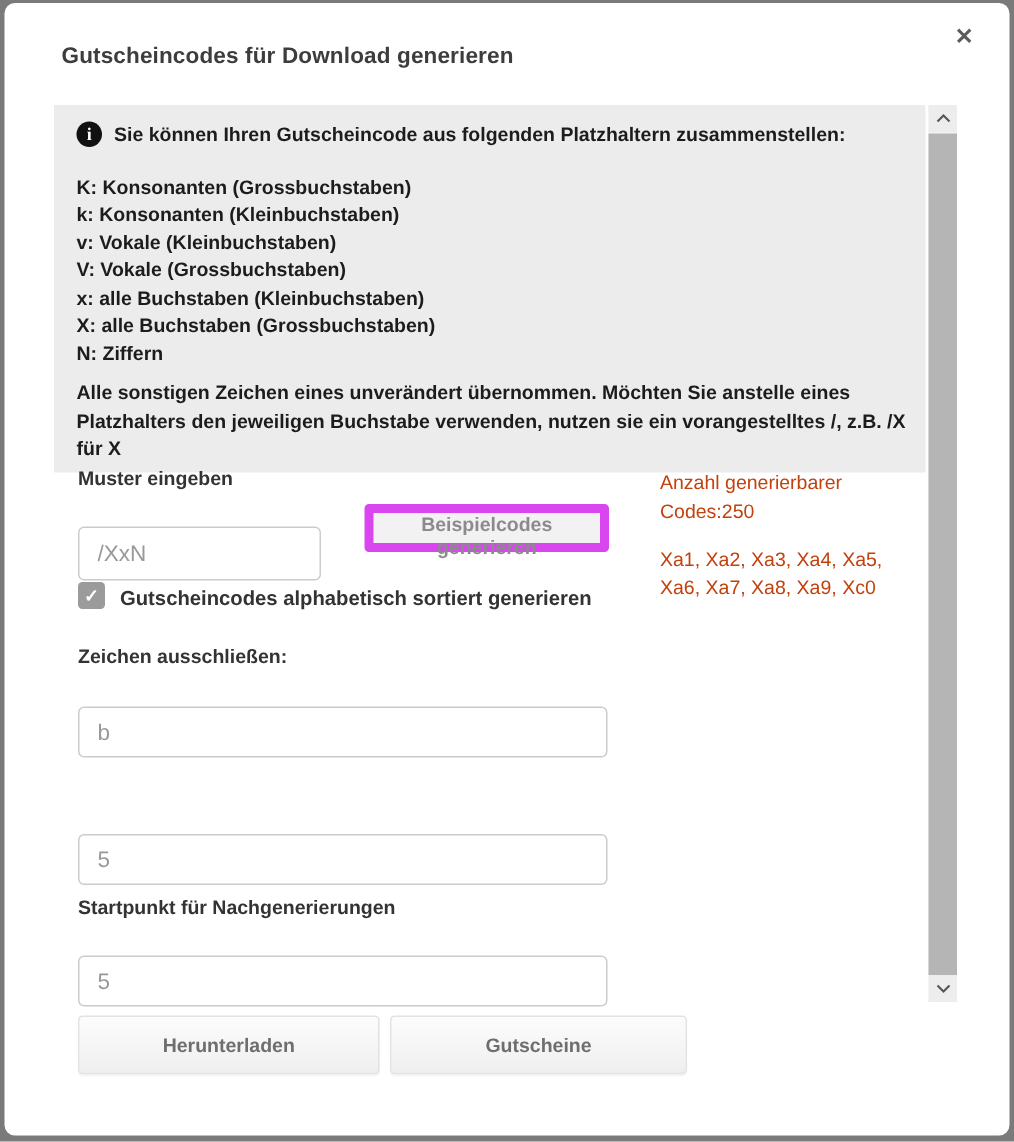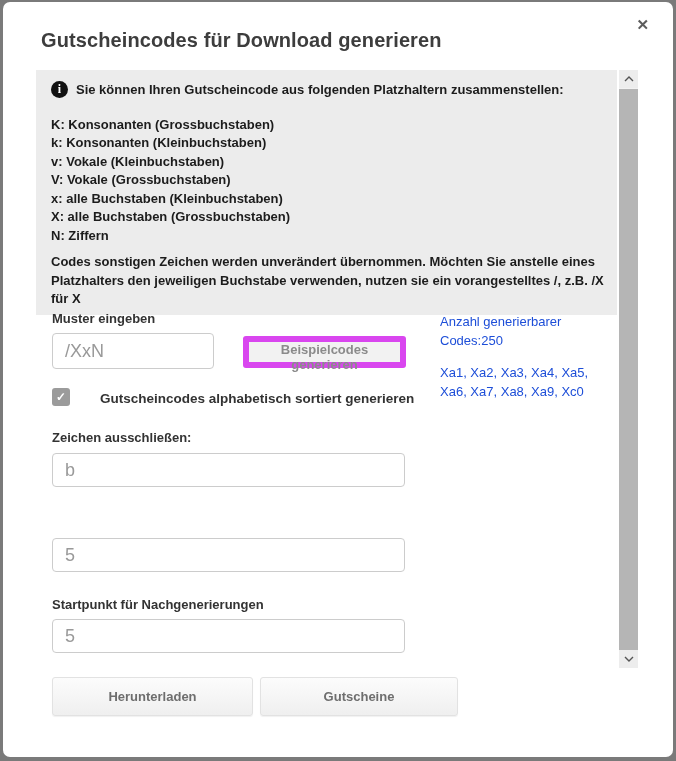--- a/index.html
+++ b/index.html
@@ -8,21 +8,21 @@
     background:#7a7a7a;
     font-family:"Liberation Sans", sans-serif;
     position:relative;
   }
   .dialog {
     position:absolute; left:3px; top:2px; right:3px; bottom:4px;
     background:#ffffff; border-radius:7px;
   }
   .dialog-title {
     position:absolute; left:38px; top:27px;
-    font-size:20px; font-weight:bold; color:#3d3d3d; letter-spacing:.1px;
+    font-size:15px; font-weight:bold; color:#3d3d3d; letter-spacing:.1px;
   }
   .close-btn {
     position:absolute; right:20px; top:12px;
     font-size:15px; font-weight:bold; color:#5c5c5c;
     cursor:pointer; line-height:18px; padding:2px 4px;
   }
   
   .info-box {
     position:absolute; left:33px; top:68px; width:581px;
     background:#ececec; padding:11px 15px 6px 15px;
@@ -38,50 +38,50 @@
   .info-line { line-height:18.5px; }
   .info-note { margin-top:8px; line-height:18.5px; width:553px; }
   
   .field-label { position:absolute; font-size:13px; font-weight:bold; color:#333; }
   .lbl-pattern { left:49px; top:309px; }
   .lbl-exclude { left:49px; top:428px; }
   .lbl-max     { left:49px; top:513px; }
   .lbl-start   { left:49px; top:595px; }
   .text-input {
     position:absolute; border:1px solid #ccc; border-radius:4px;
-    background:#fff; color:#999; font-size:18px;
+    background:#fff; color:#999; font-size:15px;
     font-family:"Liberation Sans", sans-serif;
-    padding:0 12px; outline:none;
+    padding:0 12px; outline:none;margin-top:18px;
   }
   .inp-pattern { left:49px; top:331px; width:162px; height:36px; }
   .inp-exclude { left:49px; top:451px; width:353px; height:34px; }
   .inp-max     { left:49px; top:536px; width:353px; height:34px; }
   .inp-start   { left:49px; top:617px; width:353px; height:34px; }
   .gen-btn {
     position:absolute; left:240px; top:334px; width:163px; height:32px;
     background:#f2f2f2; border:6px solid #d946ef; border-radius:3px;
     font-size:13px; font-weight:bold; color:#8b8b8b;
     font-family:"Liberation Sans", sans-serif; cursor:pointer;
   }
   
   .codes-col {
     position:absolute; left:437px; top:310px; width:162px;
-    font-size:13px; color:#1d4ed8; line-height:19px;
+    font-size:13px; color:#c2410c; line-height:19px;
   }
   .codes-examples { margin-top:13px; }
   
   .checkbox {
     position:absolute; left:49px; top:386px; width:18px; height:18px;
     background:#9b9b9b; border-radius:3px; color:#fff;
     display:flex; align-items:center; justify-content:center;
     font-size:12px; font-weight:bold; cursor:pointer;
   }
   .checkbox-label {
     position:absolute; left:77px; top:389px;
-    font-size:13.5px; font-weight:bold; color:#333; cursor:default;margin-left:20px;
+    font-size:13.5px; font-weight:bold; color:#333; cursor:default;
   }
   
   .scrollbar {
     position:absolute; left:616px; top:68px; width:19px; height:598px;
     background:#f2f2f2;
   }
   .sb-btn {
     position:absolute; left:0; width:19px; height:18px; background:#ededed;
     display:flex; align-items:center; justify-content:center; cursor:pointer;
   }
@@ -116,21 +116,21 @@
       <span class="info-icon">i</span>
       <span>Sie können Ihren Gutscheincode aus folgenden Platzhaltern zusammenstellen:</span>
     </div>
     <div class="info-line">K: Konsonanten (Grossbuchstaben)</div>
     <div class="info-line">k: Konsonanten (Kleinbuchstaben)</div>
     <div class="info-line">v: Vokale (Kleinbuchstaben)</div>
     <div class="info-line">V: Vokale (Grossbuchstaben)</div>
     <div class="info-line">x: alle Buchstaben (Kleinbuchstaben)</div>
     <div class="info-line">X: alle Buchstaben (Grossbuchstaben)</div>
     <div class="info-line">N: Ziffern</div>
-    <div class="info-note">Codes sonstigen Zeichen werden unverändert übernommen. Möchten Sie anstelle eines Platzhalters den jeweiligen Buchstabe verwenden, nutzen sie ein vorangestelltes /, z.B. /X für X</div>
+    <div class="info-note">Alle sonstigen Zeichen eines unverändert übernommen. Möchten Sie anstelle eines Platzhalters den jeweiligen Buchstabe verwenden, nutzen sie ein vorangestelltes /, z.B. /X für X</div>
   </div>
 
   <div class="field-label lbl-pattern">Muster eingeben</div>
   <input class="text-input inp-pattern" type="text" value="/XxN" style="">
   <button class="gen-btn">Beispielcodes generieren</button>
 
   <div class="codes-col">
     <div>Anzahl generierbarer Codes:250</div>
     <div class="codes-examples">Xa1, Xa2, Xa3, Xa4, Xa5, Xa6, Xa7, Xa8, Xa9, Xc0</div>
   </div>

